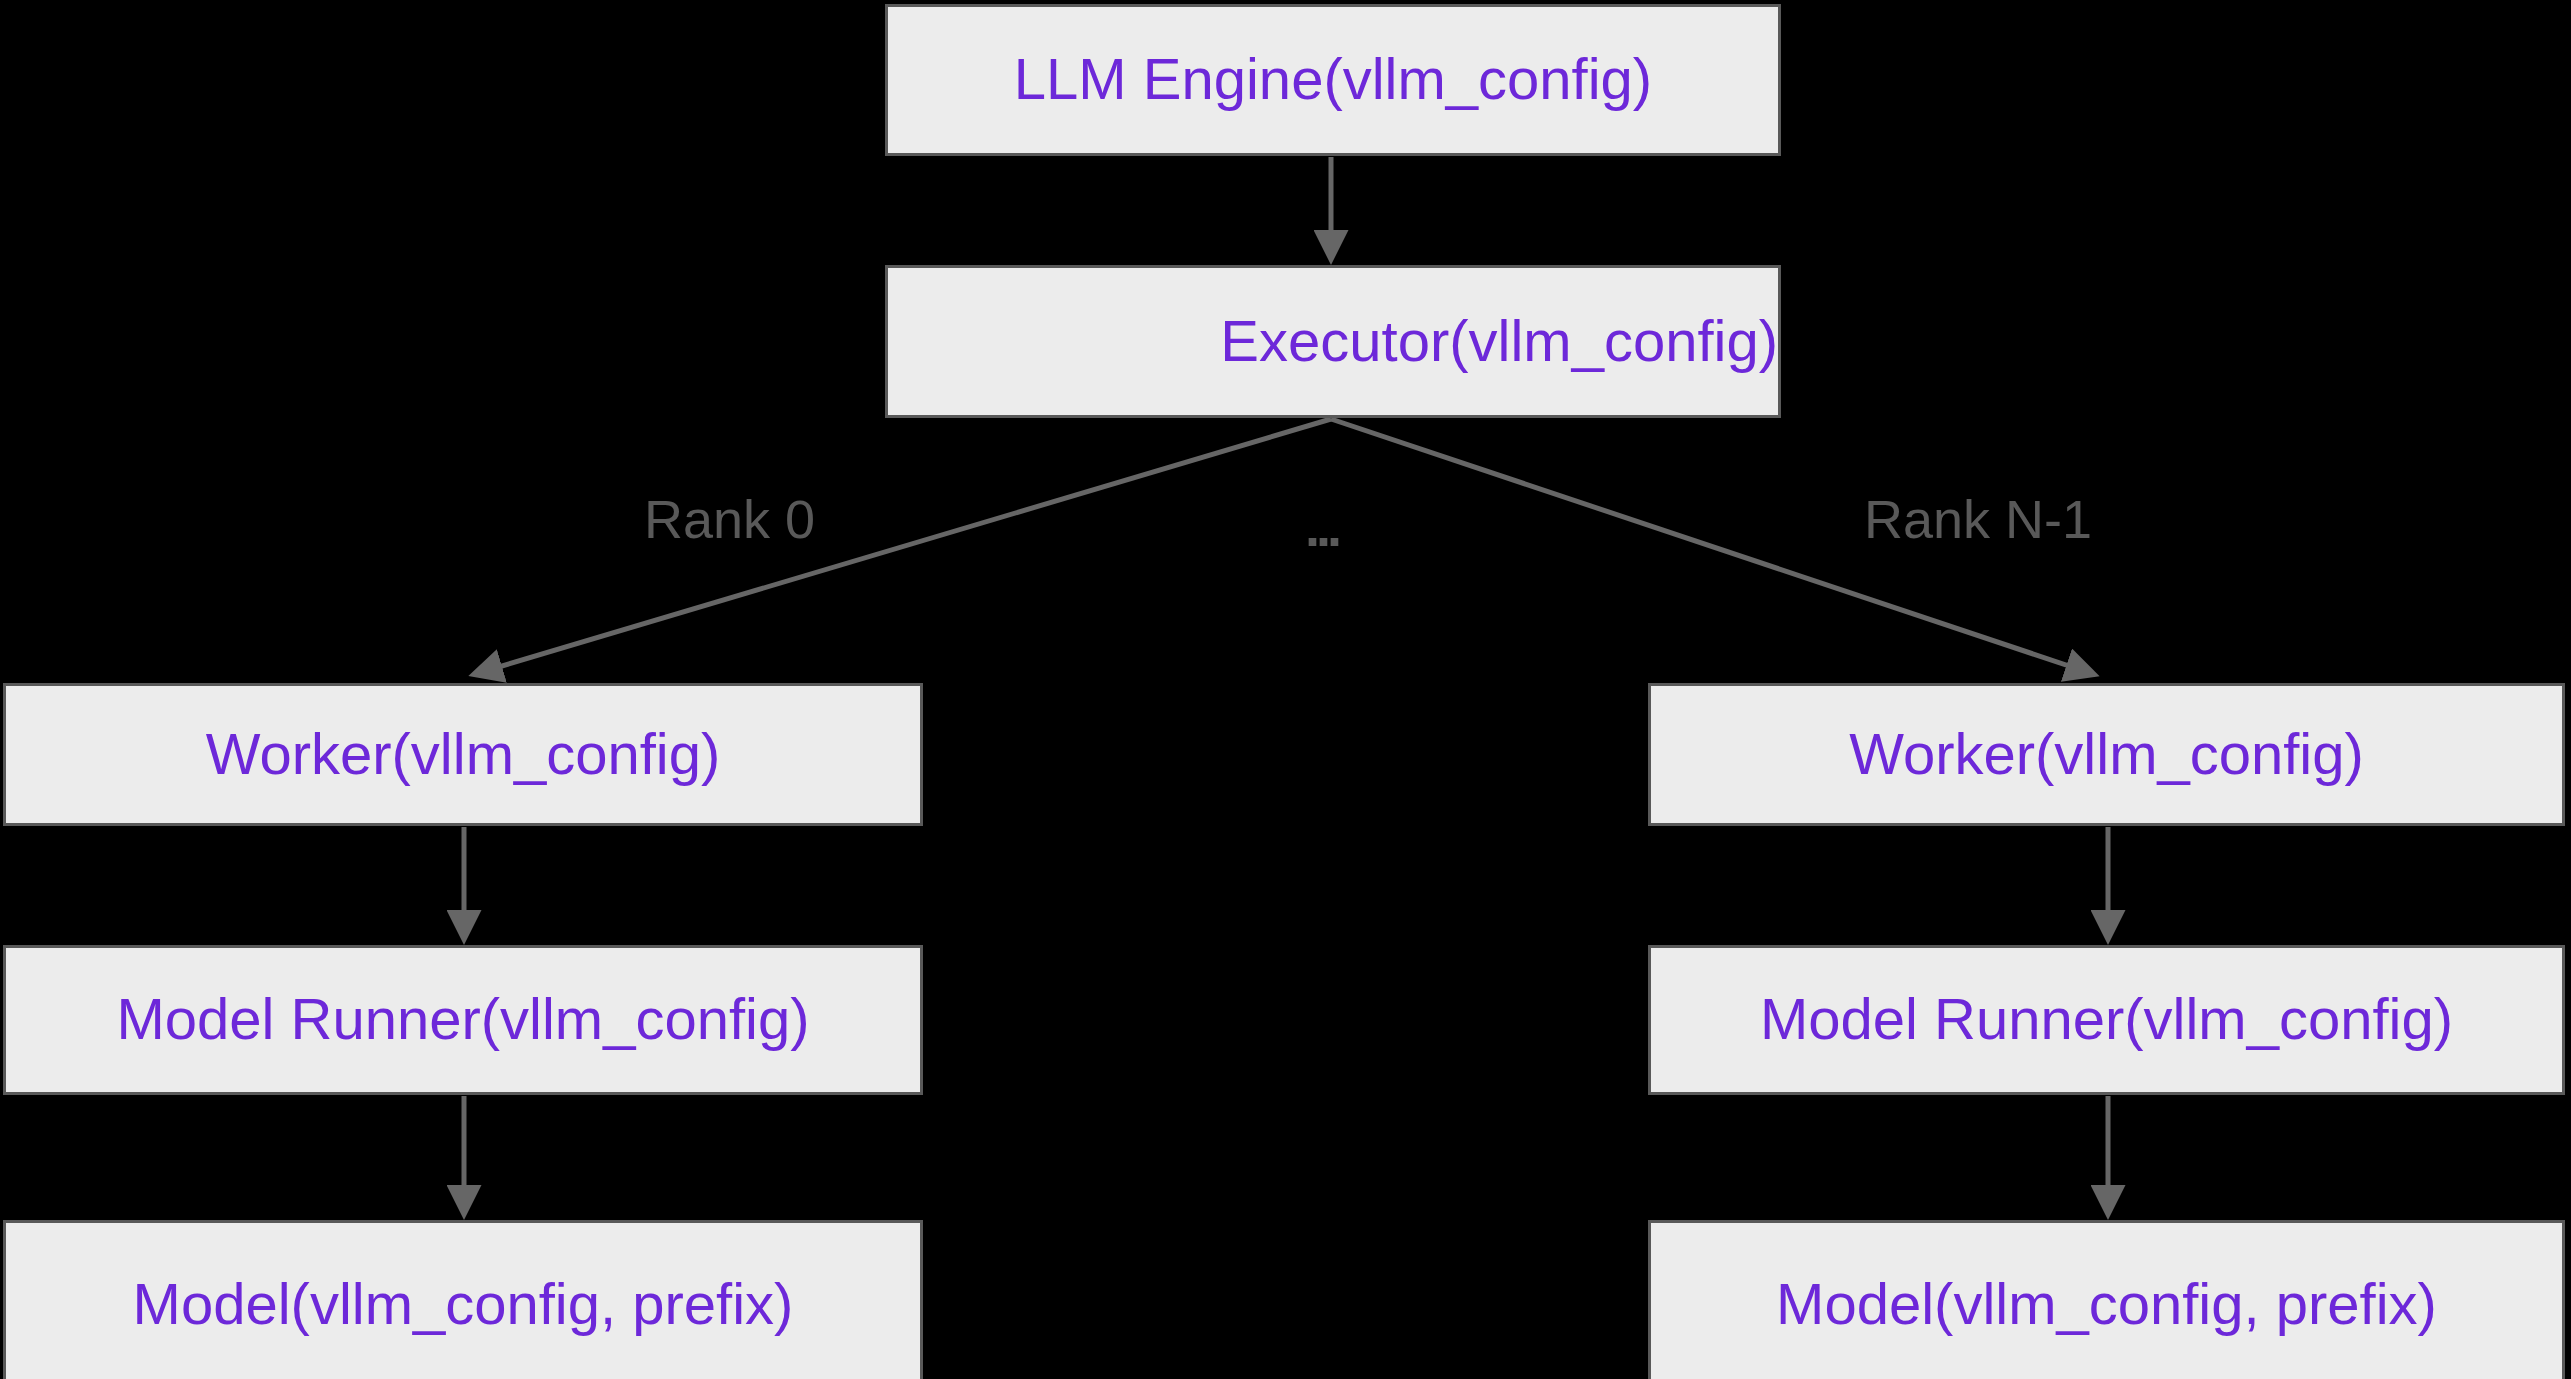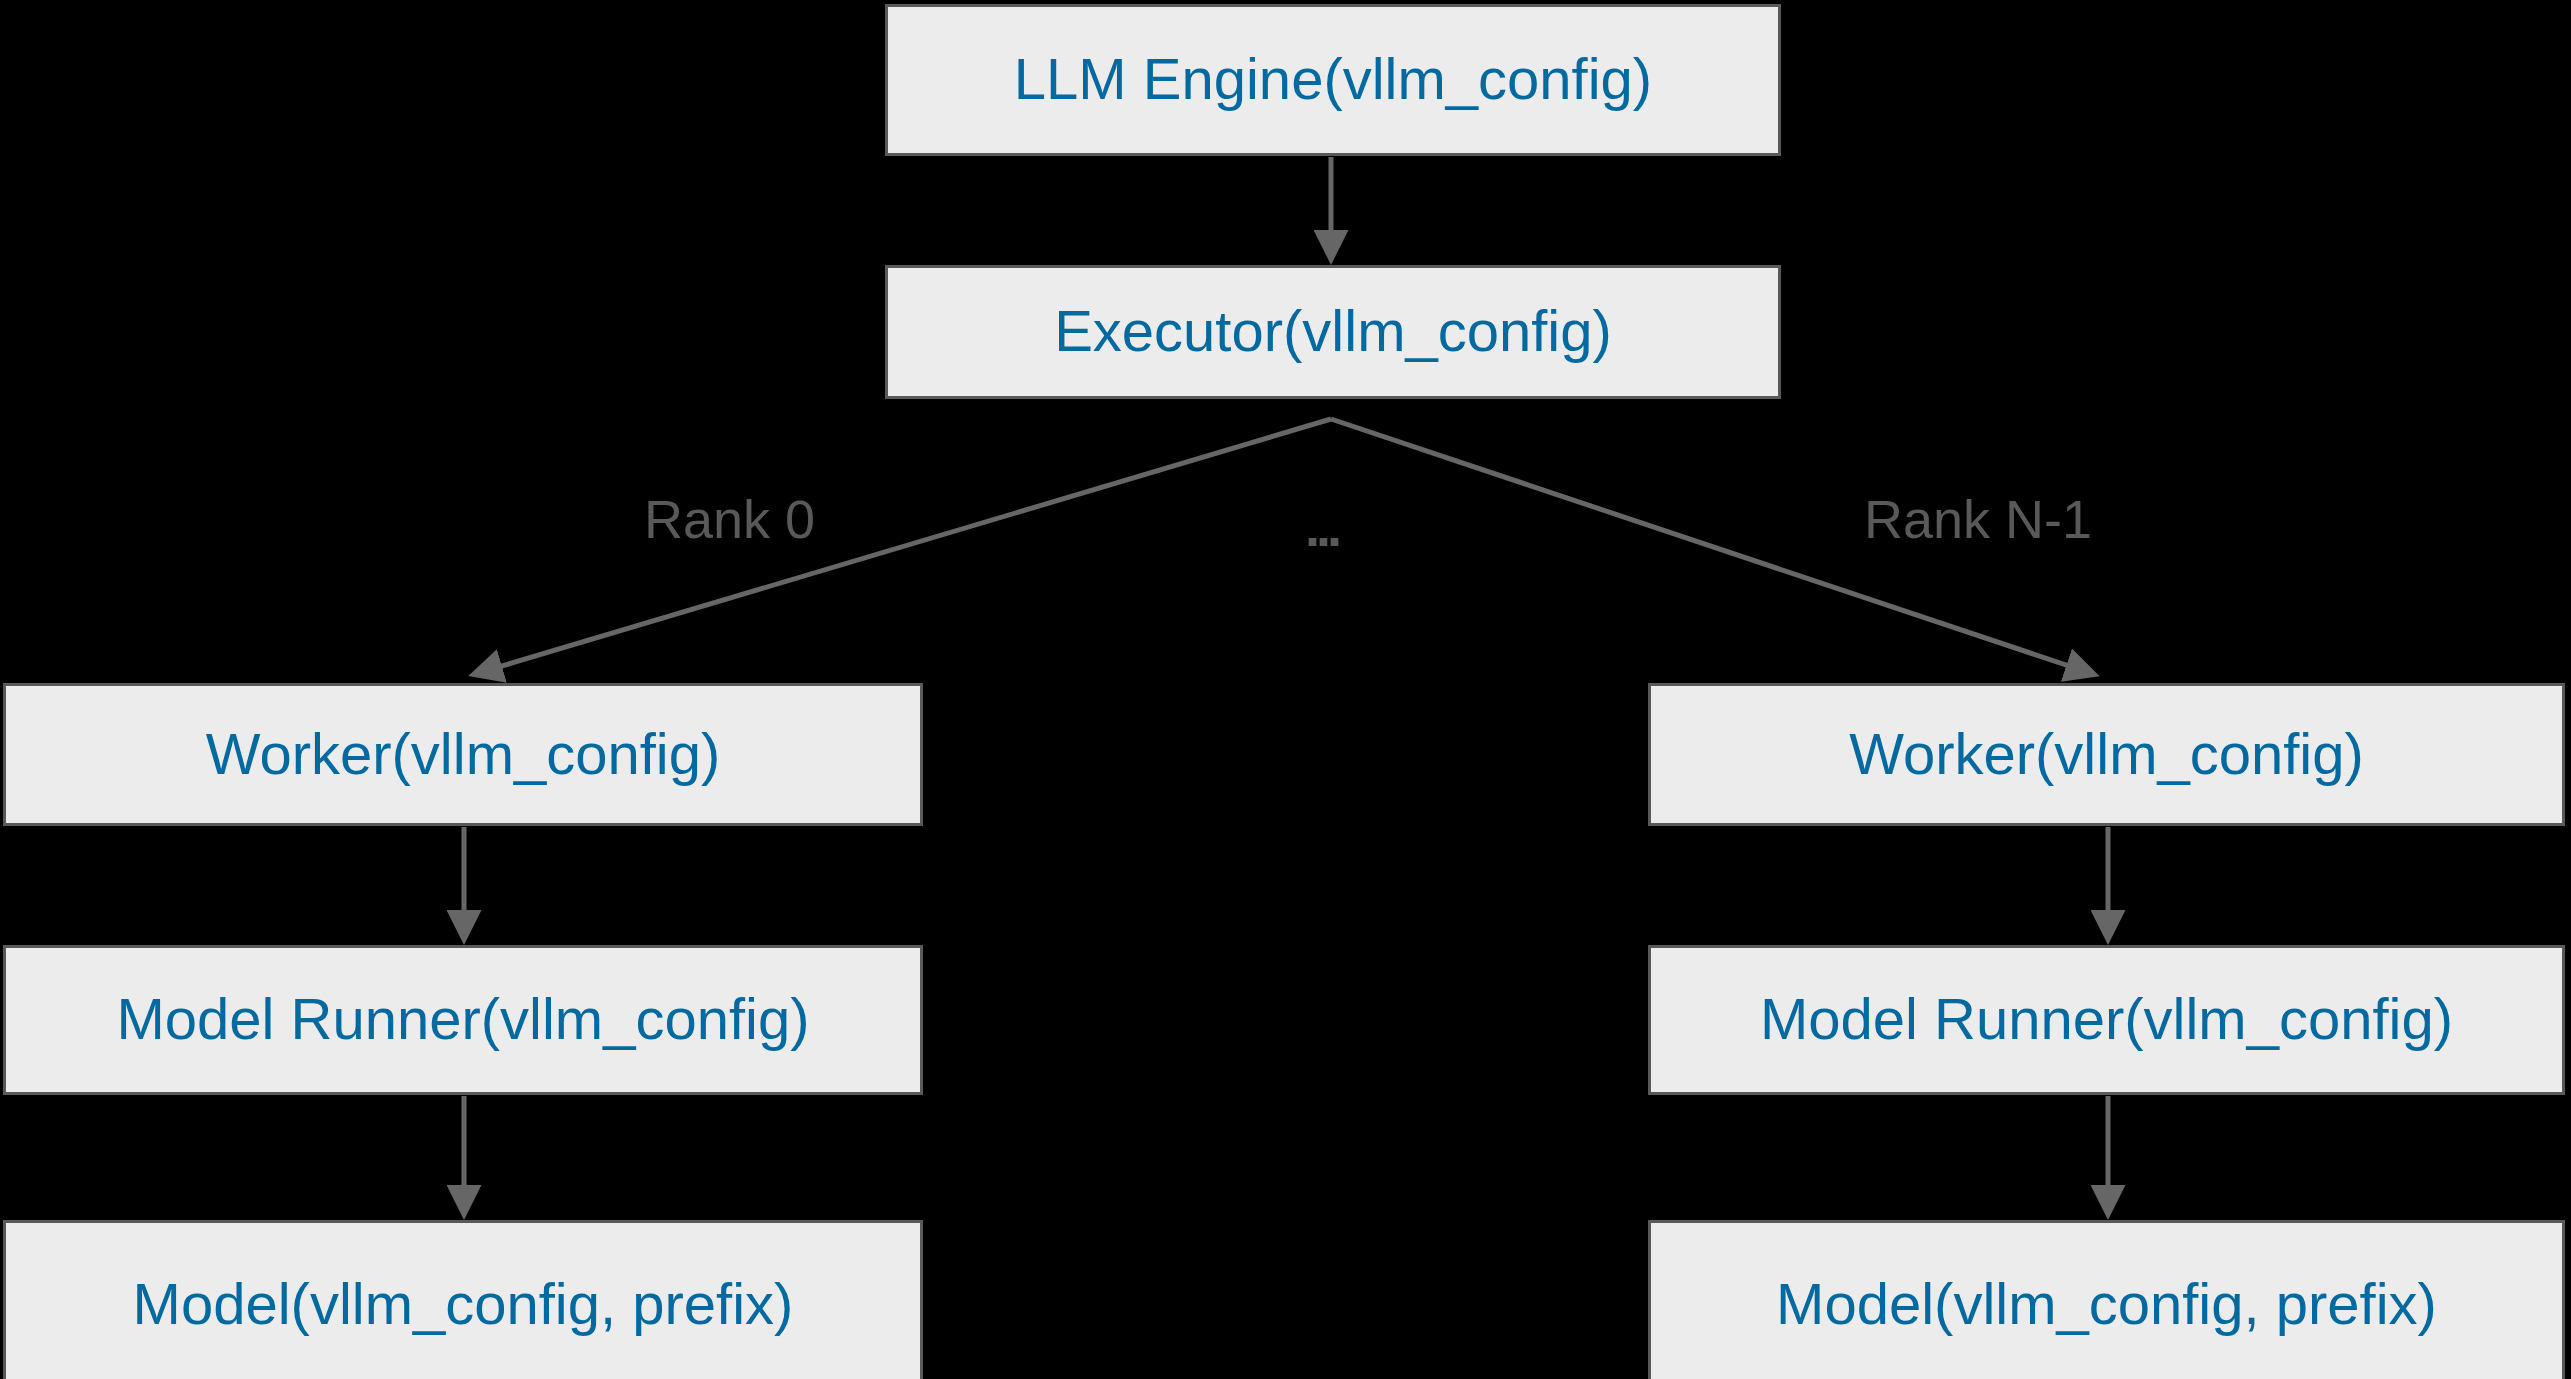--- a/index.html
+++ b/index.html
@@ -24,21 +24,21 @@
     pointer-events: none;
   }
   .node {
     position: absolute;
     box-sizing: border-box;
     background: #ececec;
     border: 3px solid #595959;
     display: flex;
     align-items: center;
     justify-content: center;
-    color: #0369a1;
+    color: #6d28d9;
     font-size: 58px;
     font-weight: 400;
     letter-spacing: 0px;
     white-space: nowrap;
     line-height: 1;
   }
   .node-label {
     display: block;
     transform: translateY(-1px);
   }
@@ -56,21 +56,21 @@
     color: #595959;
     font-size: 54px;
     font-weight: 700;
     white-space: nowrap;
     line-height: 1;
     letter-spacing: -4px;
   }
 
   
   #n-llm-engine      { left: 885px;  top: 4px;    width: 896px;  height: 152px; }
-  #n-executor        { left: 885px;  top: 265px;  width: 896px;  height: 134px; }
+  #n-executor        { left: 885px;  top: 265px;  width: 896px;  height: 153px; justify-content: flex-end; }
   #n-worker-left     { left: 3px;    top: 683px;  width: 920px;  height: 143px; }
   #n-runner-left     { left: 3px;    top: 945px;  width: 920px;  height: 150px; }
   #n-model-left      { left: 3px;    top: 1220px; width: 920px;  height: 170px; }
   #n-worker-right    { left: 1648px; top: 683px;  width: 917px;  height: 143px; }
   #n-runner-right    { left: 1648px; top: 945px;  width: 917px;  height: 150px; }
   #n-model-right     { left: 1648px; top: 1220px; width: 917px;  height: 170px; }
 
   
   #lbl-rank-0   { left: 620px;  top: 492px; }
   #lbl-ellipsis { left: 1305px; top: 500px; }

